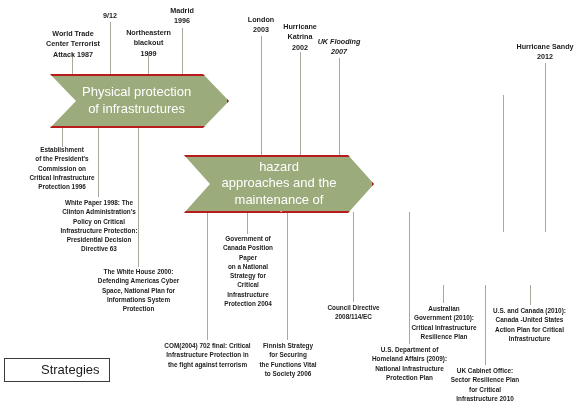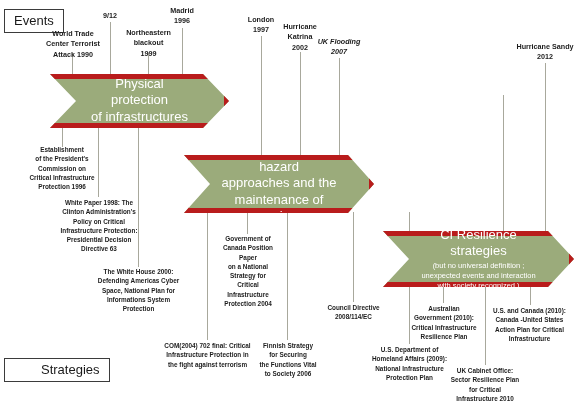--- a/index.html
+++ b/index.html
@@ -24,27 +24,27 @@
   
   .vline{
     position:absolute;
     width:1px;
     background:#a8a89c;
   }
   
   .chev{
     position:absolute;
     background:#9bab7b;
-    border:5px solid #b91c1c;
+    border:2px solid #b91c1c;
     box-sizing:border-box;
     -webkit-clip-path:polygon(0 0, calc(100% - 26px) 0, 100% 50%, calc(100% - 26px) 100%, 0 100%, 26px 50%);
     clip-path:polygon(0 0, calc(100% - 26px) 0, 100% 50%, calc(100% - 26px) 100%, 0 100%, 26px 50%);
     display:flex;
     align-items:center;
-    justify-content:center;
+    justify-content:flex-start;
     text-align:center;
   }
   .chev .ctext{
     color:#ffffff;
     line-height:1.25;
     padding:0 30px;
   }
   .chev .main{ font-size:13px; display:block; }
   .chev .sub{ font-size:7.5px; display:block; line-height:1.35; margin-top:1px;}
   
@@ -57,21 +57,20 @@
     text-align:center;
     white-space:pre-line;
   }
   .note.ev{ font-size:7.2px; }
 </style>
 </head>
 <body>
 
 <div id="stage">
 
-  <div class="sec-label" style="left:4px;top:9px;">Events</div>
   <div class="sec-label" style="left:4px;top:358px;padding-left:36px;">Strategies</div>
 
   <div class="vline" style="left:72px; top:53px;  height:22px;"></div>
   <div class="vline" style="left:110px;top:22px;  height:53px;"></div>
   <div class="vline" style="left:148px;top:53px;  height:22px;"></div>
   <div class="vline" style="left:182px;top:28px;  height:47px;"></div>
   <div class="vline" style="left:261px;top:36px;  height:124px;"></div>
   <div class="vline" style="left:300px;top:52px;  height:108px;"></div>
   <div class="vline" style="left:339px;top:58px;  height:102px;"></div>
   <div class="vline" style="left:503px;top:95px;  height:137px;"></div>
@@ -96,38 +95,32 @@
     </span>
   </div>
 
   <div class="chev" style="left:184px;top:155px;width:190px;height:58px;">
     <span class="ctext">
       <span class="main">Shift towards all hazard<br>approaches and the<br>maintenance of services</span>
       <span class="sub"></span>
     </span>
   </div>
 
-  <div class="chev" style="left:383px;top:231px;width:191px;height:56px;">
-    <span class="ctext">
-      <span class="main">CI Resilience strategies</span>
-      <span class="sub">(but no universal definition ;<br>unexpected events and interaction<br>with society recognized )</span>
-    </span>
-  </div>
 
   <div class="note ev" style="left:28px;  top:29px; width:90px;">World Trade
 Center Terrorist
-Attack 1990</div>
+Attack 1987</div>
   <div class="note ev" style="left:88px;  top:11px; width:44px;">9/12</div>
   <div class="note ev" style="left:110px; top:28px; width:77px;">Northeastern
 blackout
 1999</div>
   <div class="note ev" style="left:150px; top:6px;  width:64px;">Madrid
 1996</div>
   <div class="note ev" style="left:229px; top:15px; width:64px;">London
-1997</div>
+2003</div>
   <div class="note ev" style="left:268px; top:22px; width:64px;">Hurricane
 Katrina
 2002</div>
   <div class="note ev" style="left:300px; top:37px; width:78px;font-style:italic;">UK Flooding
 2007</div>
   <div class="note ev" style="left:499px; top:42px; width:92px;">Hurricane Sandy
 2012</div>
 
   <div class="note" style="left:14px;  top:145px; width:96px;">Establishment
 of the President's

